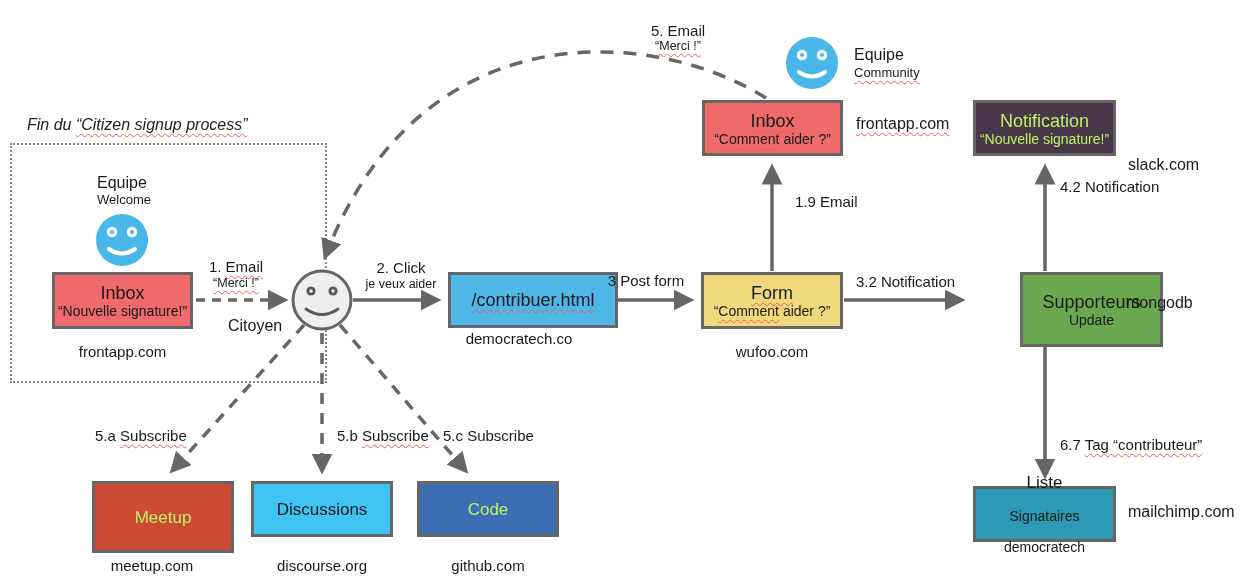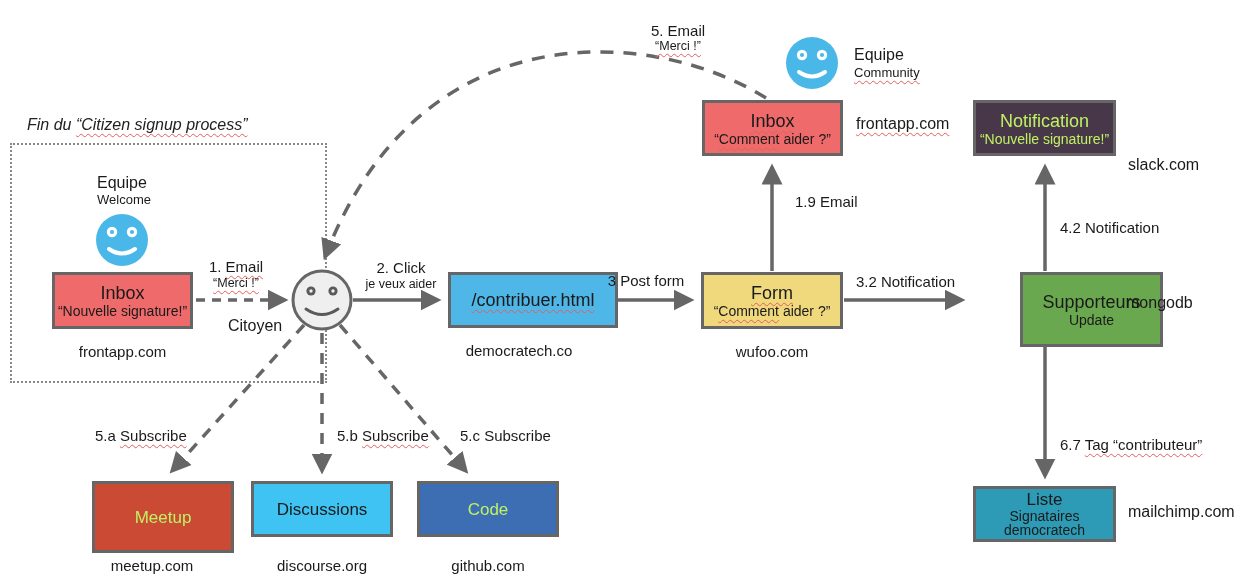--- a/index.html
+++ b/index.html
@@ -114,40 +114,40 @@
   <div class="node white" style="left:973px;top:100px;width:143px;height:56px;background:var(--dark_purple);">
     <div class="nt">Notification</div>
     <div class="ns"><span>“Nouvelle signature!”</span></div>
   </div>
 
   <div class="node" style="left:973px;top:272px;width:143px;height:75px;background:var(--green);margin-left:47px;">
     <div class="nt">Supporteurs</div>
     <div class="ns"><span>Update</span></div>
   </div>
 
-  <div class="node" style="left:973px;top:486px;width:143px;height:56px;background:var(--teal);">
+  <div class="node" style="left:973px;top:486px;width:143px;height:56px;background:var(--teal);gap:17px;">
     <div class="nt" style="font-size:17px;line-height:18px;">Liste</div>
     <div class="ns"><span>Signataires</span></div>
     <div class="ns"><span>democratech</span></div>
   </div>
 
   <div class="node white" style="left:92px;top:481px;width:142px;height:72px;background:var(--red_orange);">
     <div class="nt" style="font-size:17px;">Meetup</div>
   </div>
 
   <div class="node white" style="left:417px;top:481px;width:142px;height:56px;background:var(--blue);">
     <div class="nt" style="font-size:17px;">Code</div>
   </div>
 
   <div class="node" style="left:251px;top:481px;width:142px;height:56px;background:var(--cyan);">
     <div class="nt" style="font-size:17px;">Discussions</div>
   </div>
 
   <div class="cap" style="left:52px;top:343px;width:141px;">frontapp.com</div>
-  <div class="cap" style="left:448px;top:342px;width:142px;">democratech.co</div>
+  <div class="cap" style="left:448px;top:330px;width:142px;">democratech.co</div>
   <div class="cap" style="left:701px;top:343px;width:142px;">wufoo.com</div>
   <div class="cap big" style="left:856px;top:115px;"><span class="wavy">frontapp.com</span></div>
   <div class="cap big" style="left:1128px;top:116px;margin-top:40px;">slack.com</div>
   <div class="cap big" style="left:1126px;top:294px;">mongodb</div>
   <div class="cap big" style="left:1128px;top:503px;">mailchimp.com</div>
   <div class="cap" style="left:81px;top:557px;width:142px;">meetup.com</div>
   <div class="cap" style="left:251px;top:557px;width:142px;">discourse.org</div>
   <div class="cap" style="left:417px;top:557px;width:142px;">github.com</div>
 
   <div class="team-name" style="left:97px;top:174px;">Equipe</div>
@@ -159,23 +159,23 @@
 
   <div class="lbl center" style="left:191px;top:258px;width:90px;"><span>1. </span><span class="wavy">Email</span></div>
   <div class="lbl small center" style="left:191px;top:276px;width:90px;"><span class="wavy">“Merci !”</span></div>
 
   <div class="lbl center" style="left:356px;top:259px;width:90px;"><span>2. Click</span></div>
   <div class="lbl small center" style="left:356px;top:277px;width:90px;"><span>je veux aider</span></div>
 
   <div class="lbl center" style="left:596px;top:272px;width:100px;"><span>3 Post form</span></div>
   <div class="lbl" style="left:795px;top:193px;"><span>1.9 Email</span></div>
   <div class="lbl center" style="left:848px;top:273px;width:115px;"><span>3.2 Notification</span></div>
-  <div class="lbl" style="left:1060px;top:178px;margin-top:41px;"><span>4.2 Notification</span></div>
+  <div class="lbl" style="left:1060px;top:178px;"><span>4.2 Notification</span></div>
   <div class="lbl" style="left:1060px;top:436px;"><span>6.7 </span><span class="wavy">Tag “contributeur”</span></div>
 
   <div class="lbl center" style="left:633px;top:22px;width:90px;"><span>5. Email</span></div>
   <div class="lbl small center" style="left:633px;top:39px;width:90px;"><span class="wavy">“Merci !”</span></div>
 
   <div class="lbl center" style="left:95px;top:427px;width:90px;"><span>5.a </span><span class="wavy">Subscribe</span></div>
   <div class="lbl center" style="left:337px;top:427px;width:90px;"><span>5.b </span><span class="wavy">Subscribe</span></div>
-  <div class="lbl center" style="left:460px;top:427px;width:90px;text-align:center;"><span>5.c Subscribe</span></div>
+  <div class="lbl center" style="left:443px;top:427px;width:90px;text-align:center;"><span>5.c Subscribe</span></div>
 
 </div>
 
 </body></html>

